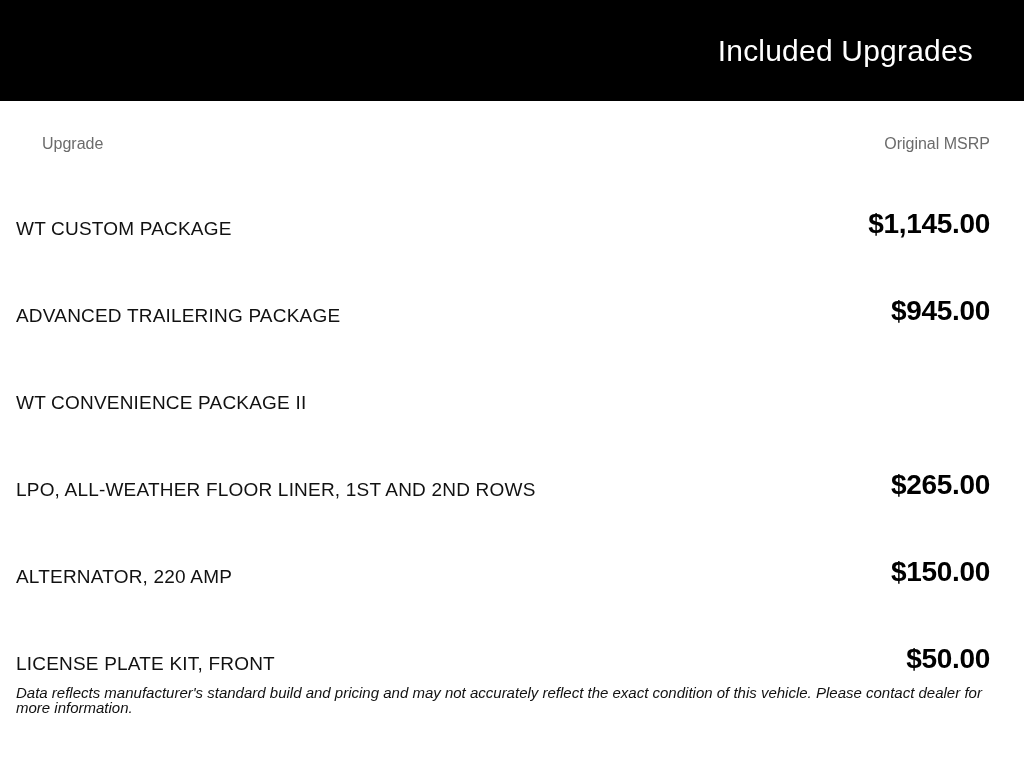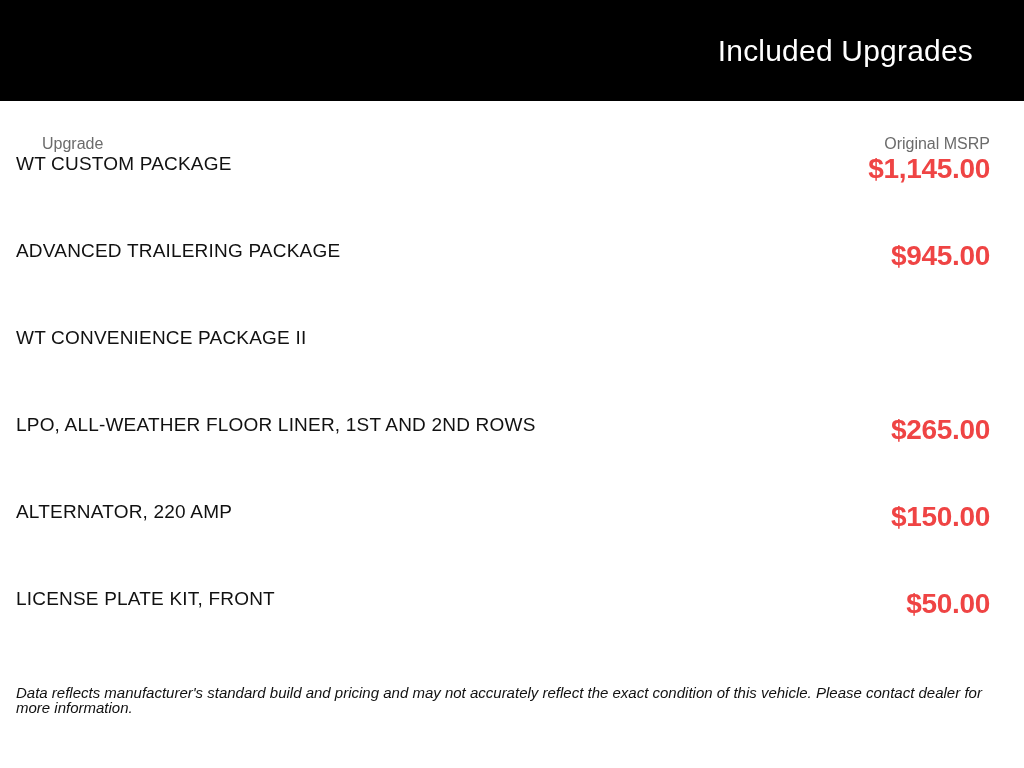--- a/index.html
+++ b/index.html
@@ -42,32 +42,32 @@
   }
   .col-header {
     color: #6b6b6b;
     font-size: 16px;
     line-height: 19px;
     font-weight: 400;
   }
   .row {
     display: flex;
     justify-content: space-between;
-    align-items: flex-start;
+    align-items: flex-end;
     height: 87px;
   }
   .row-name {
     color: #111111;
     font-size: 19px;
     letter-spacing: 0.2px;
     font-weight: 400;
     white-space: nowrap;
   }
   .row-price {
-    color: #ef4444;
+    color: #000000;
     font-size: 28px;
     font-weight: 700;
     letter-spacing: -0.3px;
     white-space: nowrap;
   }
 
   .disclaimer {
     margin-top: 10px;
     padding: 0 34px 0 16px;
     color: #111111;

